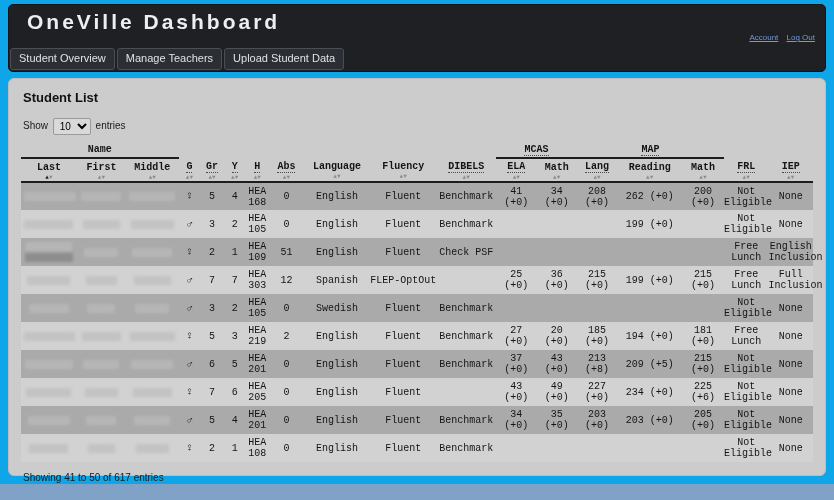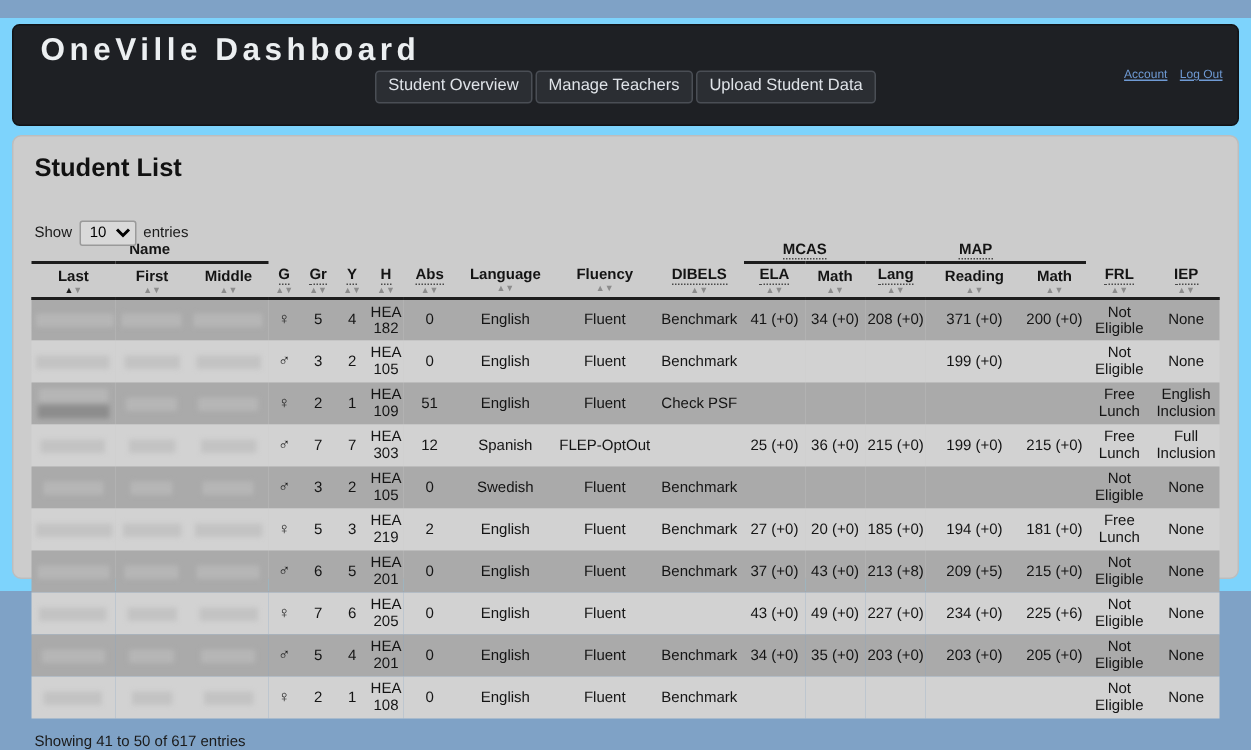--- a/index.html
+++ b/index.html
@@ -3,21 +3,21 @@
 <meta charset="utf-8">
 <style>
   * { box-sizing: border-box; }
   html, body {
     margin: 0; padding: 0;
     width: 834px; height: 500px;
     overflow: hidden;
     background: #7fa2c6;
     font-family: "Liberation Sans", sans-serif;
   }
-  #app { width: 834px; height: 382px; position: relative; background: #7dd3fc; margin-top: 12px; }
+  #app { width: 834px; height: 484px; position: relative; background: #0ea5e9; }
 
   
   .topbar {
     position: absolute; left: 8px; top: 4px; right: 8px; height: 68px;
     background: #1e2024;
     border: 1px solid #111316;
     border-radius: 5px;
   }
   .brand {
     position: absolute; left: 18px; top: 5px;
@@ -27,22 +27,22 @@
   }
   .acct-links {
     position: absolute; right: 10px; top: 28px;
     font-size: 8px;
   }
   .acct-links a {
     color: #6f9ad4; text-decoration: underline; margin-left: 6px;
     font-size: 8px;
   }
   .navrow {
-    position: absolute; left: 0; right: 0; top: 30px;
-    text-align: center;
+    position: absolute; left: 0; right: 0; top: 43px;
+    text-align: left;
   }
   .navbtn {
     display: inline-block;
     background: #2b2e33;
     border: 1px solid #4a4e55;
     border-radius: 3px;
     color: #dfe3e8;
     font-size: 11px;
     padding: 3px 8px 4px 8px;
     margin: 0 1px;
@@ -52,27 +52,27 @@
 
   
   .panel {
     position: absolute; left: 8px; top: 78px; right: 8px; bottom: 8px;
     background: #cccccc;
     border: 1px solid #bdbdbd;
     border-radius: 6px;
     padding: 8px 12px 6px 12px;
   }
   .panel-title {
-    font-size: 17px; font-weight: bold; color: #111;
+    font-size: 13px; font-weight: bold; color: #111;
     margin: 3px 0 9px 2px;
   }
 
   
   .controls { position: relative; height: 22px; margin-bottom: 7px; }
-  .len-wrap { position: absolute; left: 2px; top: 16px; font-size: 10px; color: #1a1a1a; }
+  .len-wrap { position: absolute; left: 2px; top: 4px; font-size: 10px; color: #1a1a1a; }
   .len-select {
     font-family: "Liberation Sans", sans-serif;
     font-size: 10px;
     width: 38px; height: 17px;
     background: #d9d9d9;
     border: 1px solid #9a9a9a;
     border-radius: 2px;
     padding: 0 2px;
     vertical-align: middle;
     margin: 0 2px;
@@ -89,20 +89,21 @@
     margin-left: 3px;
   }
 
   
   table.dt {
     width: 100%;
     border-collapse: collapse;
     font-size: 10px;
     color: #141414;
     table-layout: fixed;
+    font-family: Liberation Mono, monospace;
   }
   table.dt th, table.dt td {
     padding: 0;
     text-align: center;
     vertical-align: middle;
   }
   
   tr.grp th { font-size: 10px; font-weight: bold; height: 15px; padding-bottom: 1px; }
   tr.grp th.grouped { border-bottom: 2px solid #1d1d1d; }
   tr.grp th.grouped span { border-bottom: 1px dotted #4a4a4a; padding-bottom: 0px; }
@@ -286,29 +287,29 @@
             </td>
             <td class="redact">
               <span class="blk" style="width: 40px;"></span>
             </td>
             <td class="redact">
               <span class="blk" style="width: 46px;"></span>
             </td>
             <td class="gsym">♀</td>
             <td>5</td>
             <td>4</td>
-            <td>HEA 182</td>
+            <td>HEA 168</td>
             <td>0</td>
             <td>English</td>
             <td>Fluent</td>
             <td>Benchmark</td>
             <td>41 (+0)</td>
             <td>34 (+0)</td>
             <td>208 (+0)</td>
-            <td>371 (+0)</td>
+            <td>262 (+0)</td>
             <td>200 (+0)</td>
             <td>Not Eligible</td>
             <td>None</td>
           </tr>
           <tr class="even">
             <td class="redact">
               <span class="blk" style="width: 49px;"></span>
             </td>
             <td class="redact">
               <span class="blk" style="width: 37px;"></span>

